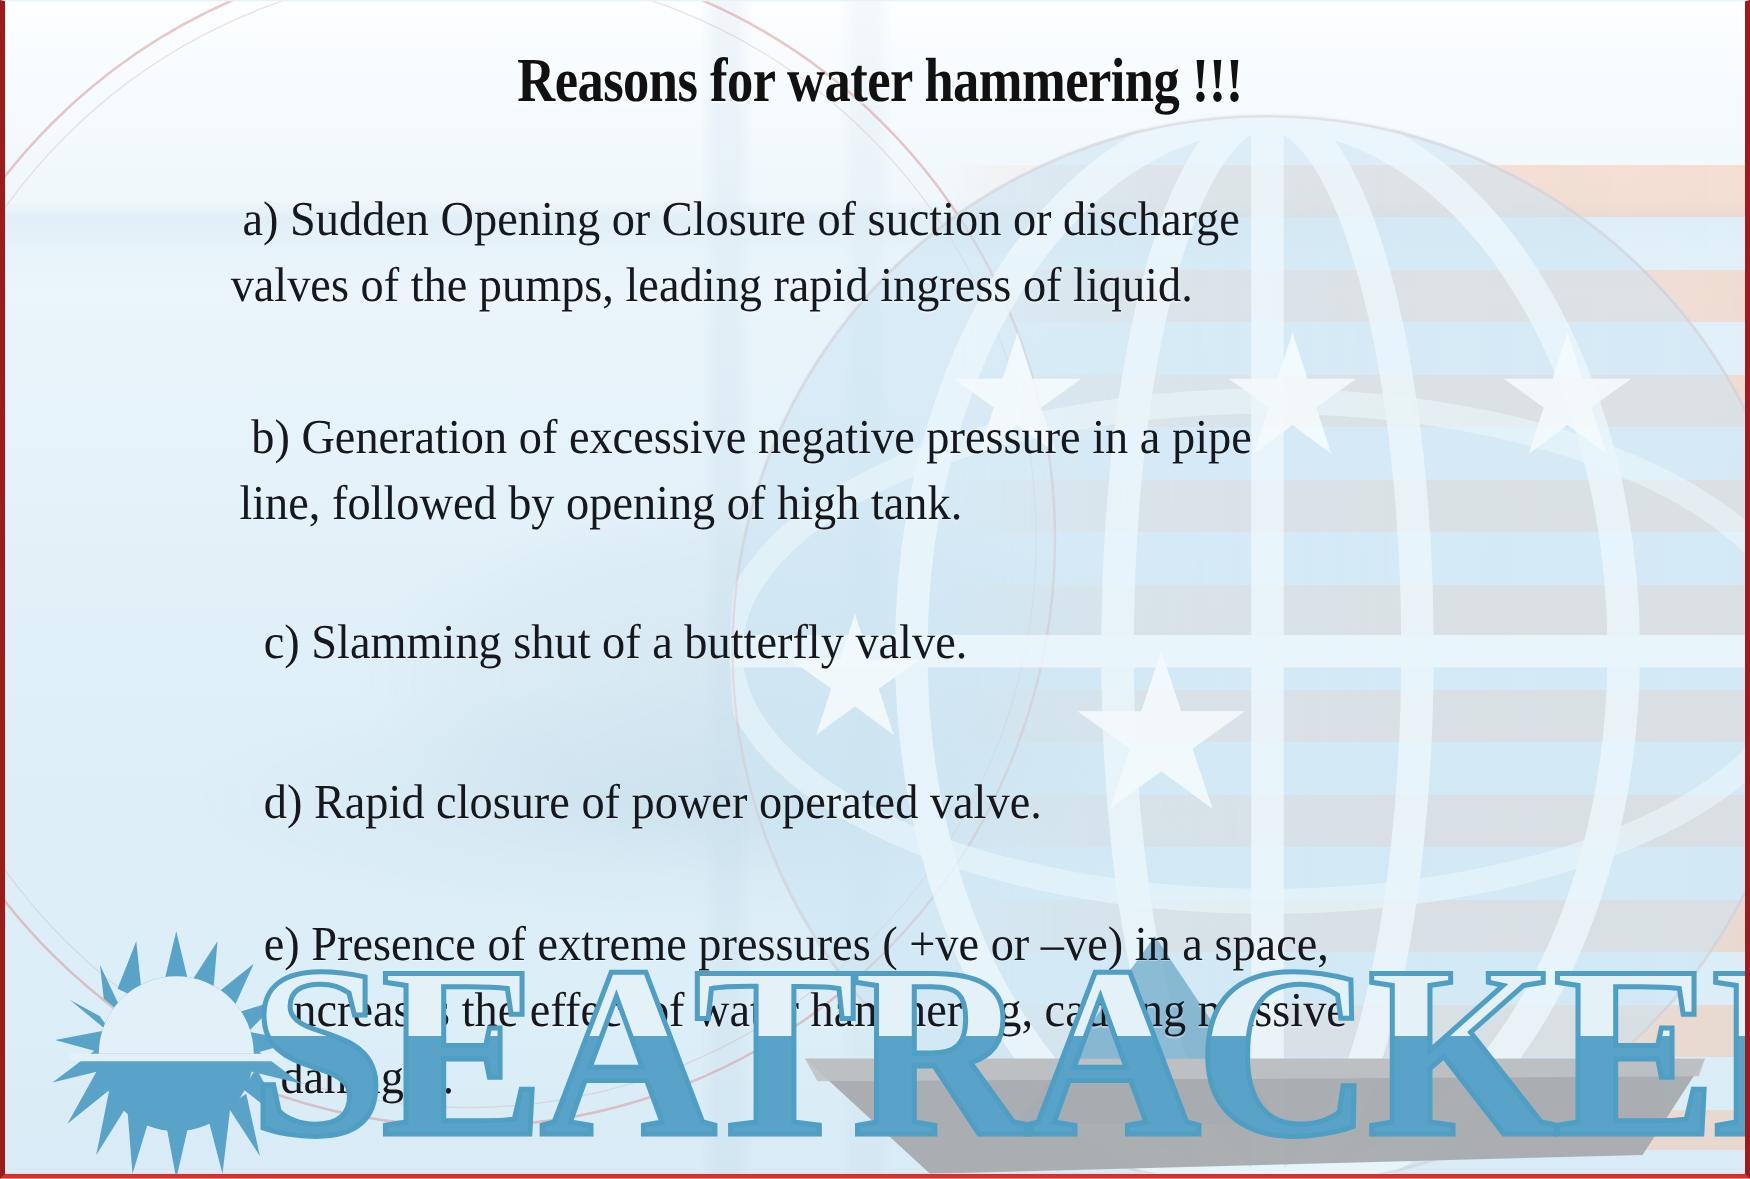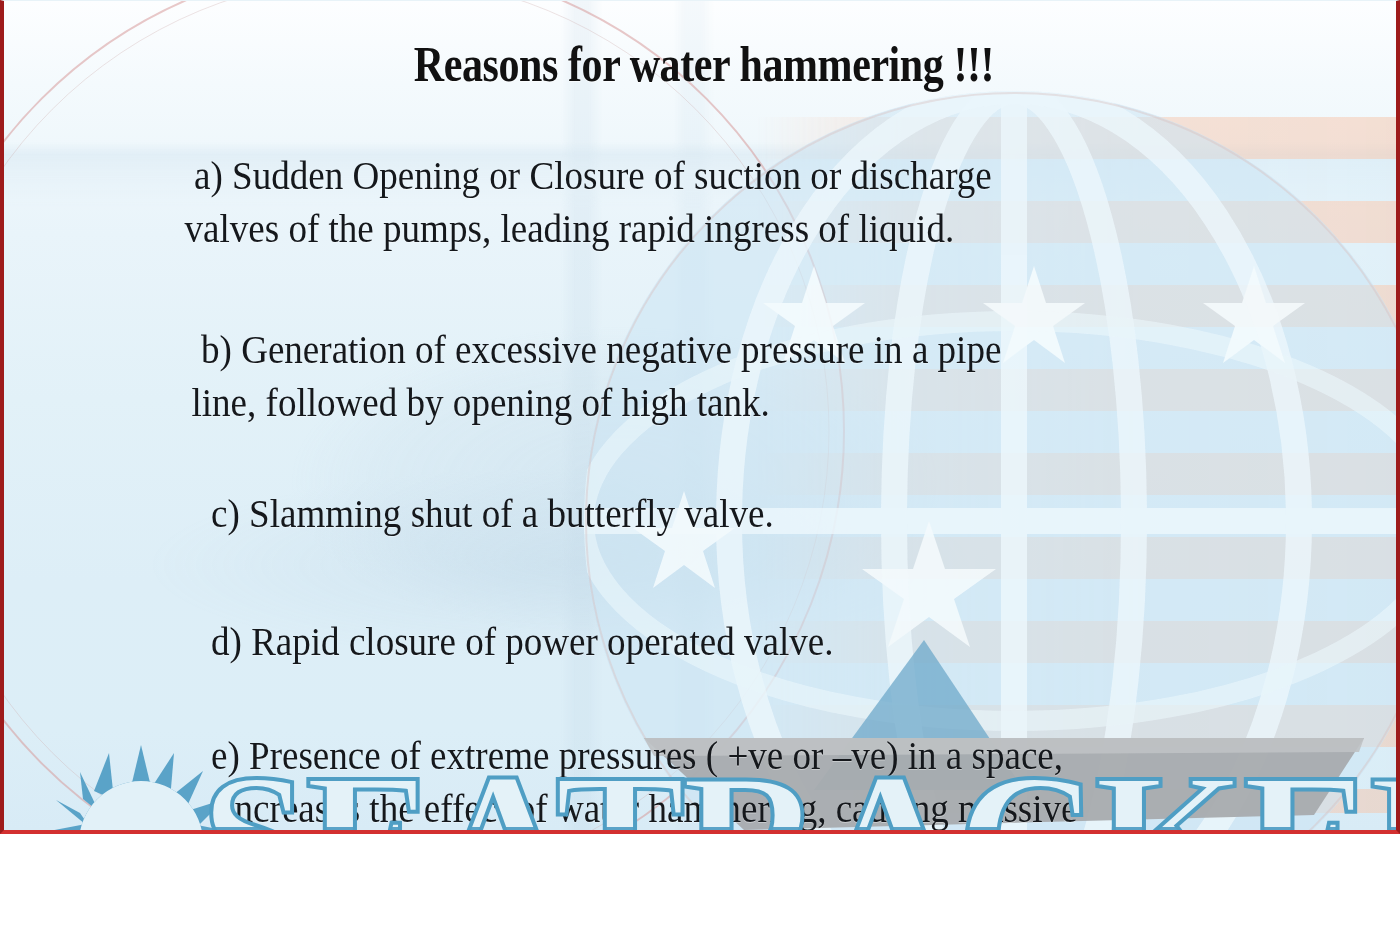--- a/index.html
+++ b/index.html
@@ -5,21 +5,21 @@
 <style>
   html, body {
     margin: 0;
     padding: 0;
     background: #ffffff;
   }
 
   #slide {
     position: relative;
     width: 1400px;
-    height: 834px;
+    height: 943px;
     overflow: hidden;
     background: #eef7fb;
     font-family: "Liberation Serif", "DejaVu Serif", serif;
     box-sizing: border-box;
     border-left: 4px solid #9e1b1b;
     border-right: 4px solid #9e1b1b;
     border-bottom: 4px solid #d33030;
     border-top: 1px solid #e8f3f8;
   }
 

